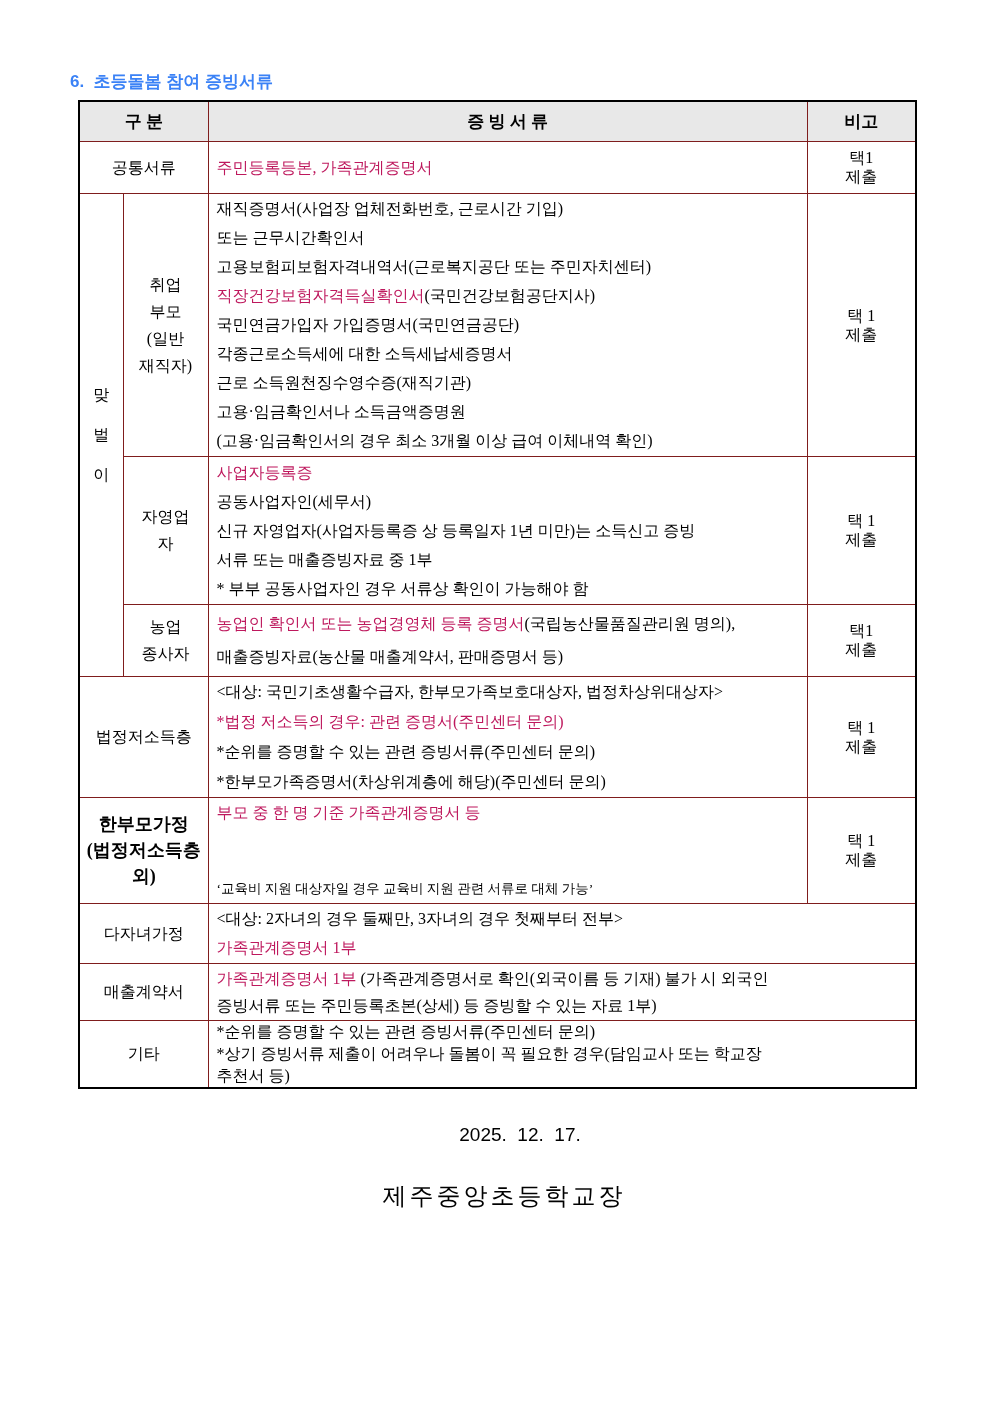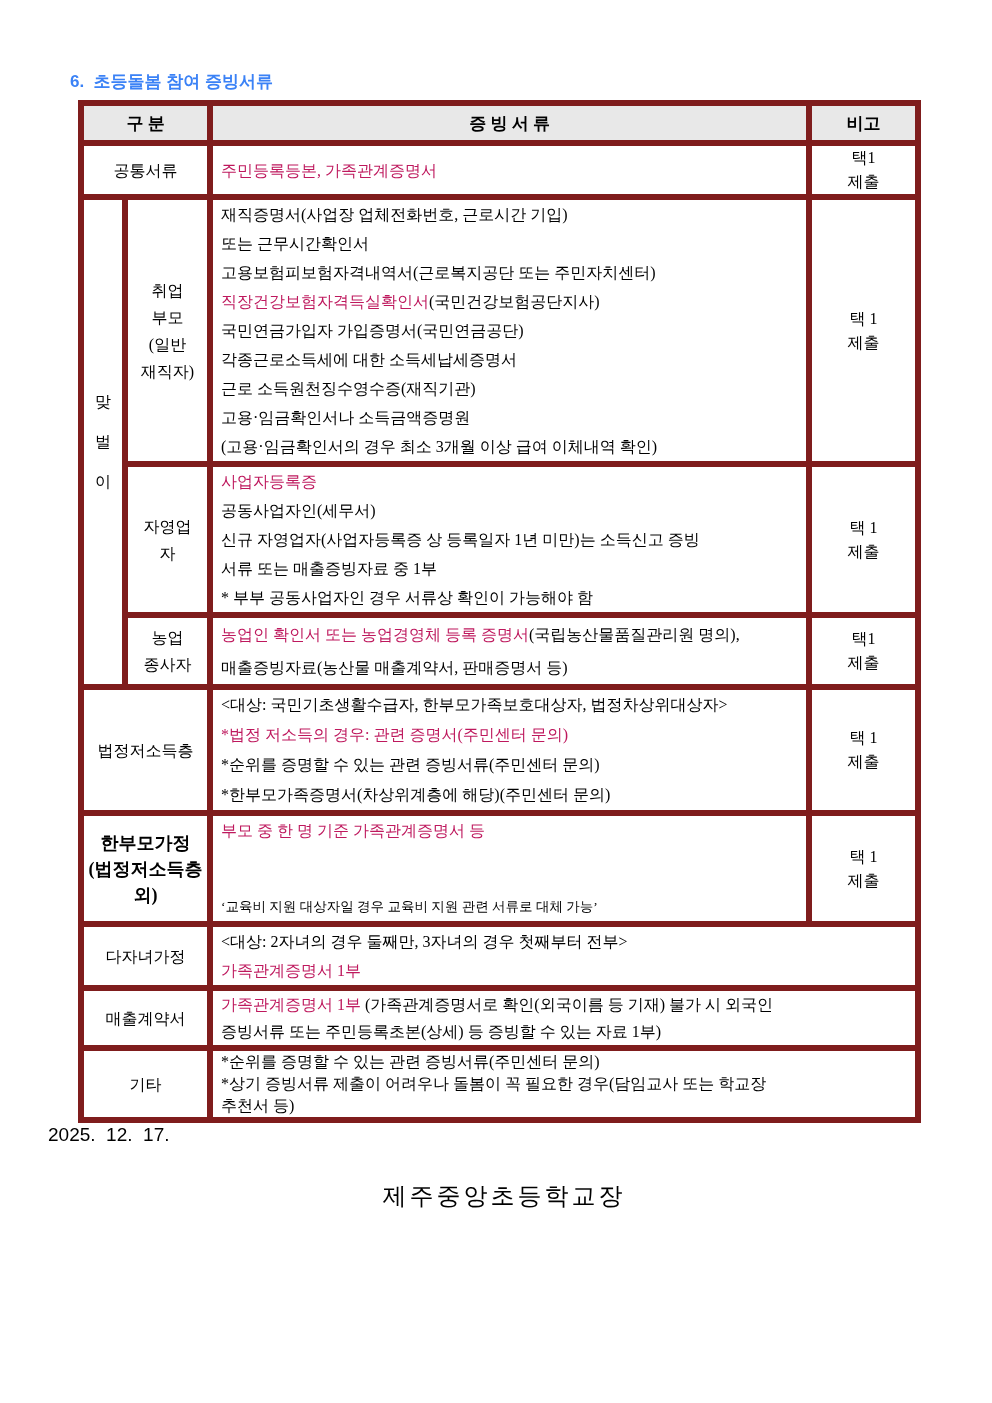--- a/index.html
+++ b/index.html
@@ -17,53 +17,53 @@
     white-space: pre;
   }
   .doc-table {
     position: absolute; left: 78px; top: 100px;
     width: 837px;
     border-collapse: collapse; table-layout: fixed;
     border: 2px solid #000;
     font-size: 16px;
   }
   .doc-table td {
-    border: 6px solid #7f1d1d;
+    border: 1px solid #7f1d1d;
     vertical-align: middle;
     overflow: hidden;
   }
   .doc-table td.hdr {
     background: #e8e8e8;
     font-weight: bold; font-size: 17px;
     text-align: center;
     white-space: pre;
   }
   td.cat {
     text-align: center;
     white-space: pre-line;
     line-height: 27px;
   }
   td.cat-vert { line-height: 40px; }
   td.cat-sub { font-size: 18px; line-height: 26px; font-weight: bold; }
   td.note {
     text-align: center;
     white-space: pre-line;
-    line-height: 24px;
+    line-height: 19px;
   }
   td.doc { padding-left: 8px; padding-right: 4px; }
   td.doc .ln { line-height: 29px; white-space: nowrap; }
   td.doc-farm .ln { line-height: 33px; }
   td.doc-multic .ln { line-height: 27px; }
   td.doc-etc .ln { line-height: 22px; }
   .blue { color: #be185d; }
   .small-note { font-size: 13.5px; line-height: 26px; margin-top: 46px; }
   td.doc .ln.tight { line-height: 30px; }
   .footer-date {
     position: absolute; left: 0; top: 1124px; width: 992px;
-    text-align: left;
+    text-align: center;
     font-family: "Liberation Sans", "DejaVu Sans", sans-serif;
     font-size: 19px; white-space: pre; padding-left: 48px;
   }
   .footer-signature {
     position: absolute; left: 8px; top: 1180px; width: 992px;
     text-align: center;
     font-family: "Liberation Sans", "DejaVu Sans", sans-serif;
     font-size: 24px; letter-spacing: 3px;
   }
 </style>

